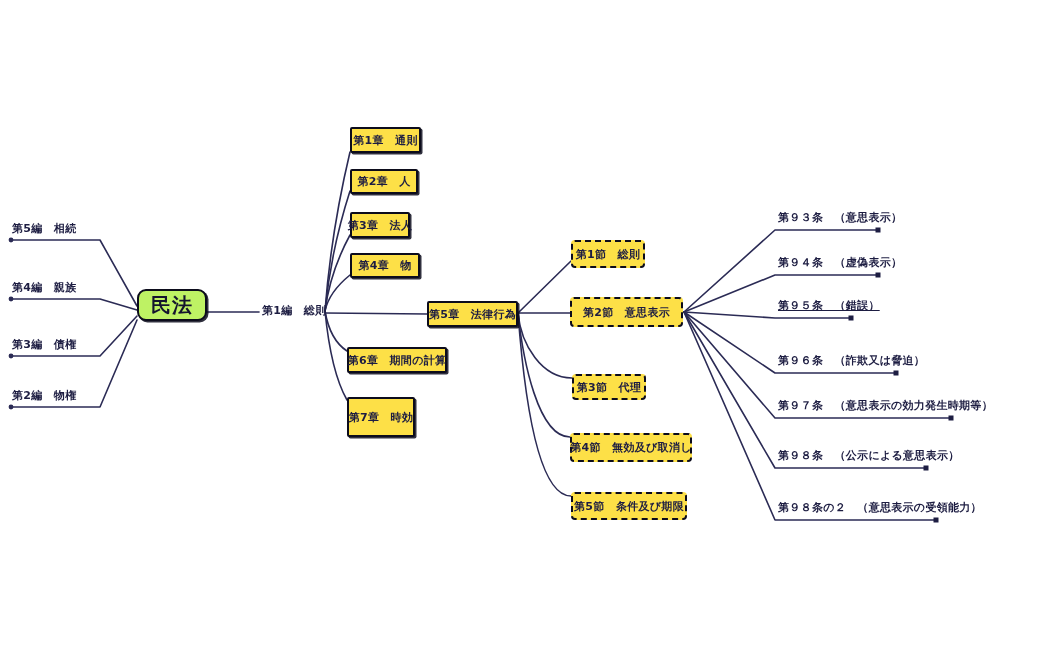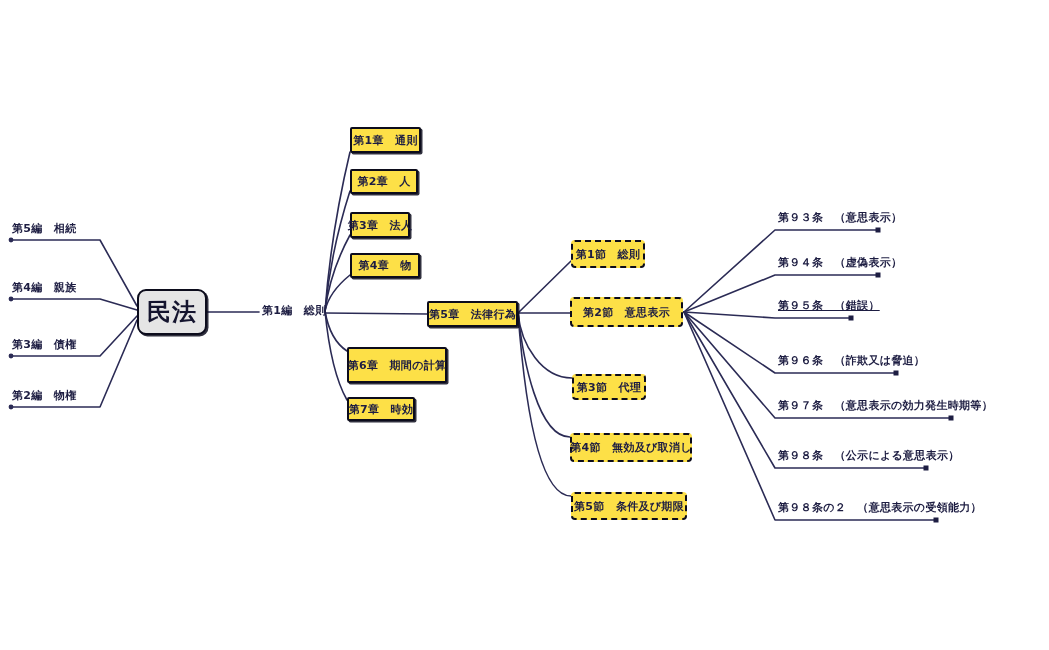--- a/index.html
+++ b/index.html
@@ -19,25 +19,25 @@
   }
   .box{
     position:absolute;display:flex;align-items:center;justify-content:center;
     background:#fde047;border:2px solid #0c0c1c;border-radius:2px;
     box-shadow:1.5px 1.5px 0 rgba(12,12,28,.85);
     font-size:11px;font-weight:bold;white-space:nowrap;letter-spacing:.3px;
     color:#1d1d42;box-sizing:border-box;
   }
   .box.dashed{border:2.5px dashed #0c0c1c;border-radius:4px;box-shadow:none;}
   .root{
-    position:absolute;left:137px;top:289px;width:70px;height:46px;
+    position:absolute;left:137px;top:289px;width:70px;height:32px;
     display:flex;align-items:center;justify-content:center;
-    background:#e5e5e5;border:2.5px solid #0c0c1c;border-radius:9px;
+    background:#bef264;border:2.5px solid #0c0c1c;border-radius:9px;
     box-shadow:1.5px 1.5px 0 rgba(12,12,28,.85);
-    font-size:24px;font-weight:bold;letter-spacing:1px;color:#14142e;
+    font-size:20px;font-weight:bold;letter-spacing:1px;color:#14142e;
     box-sizing:border-box;
   }
 </style>
 </head>
 <body>
 
 <div class="canvas">
 
   <svg class="wires" width="1049" height="650">
 
@@ -99,22 +99,22 @@
   <div class="label" style="left:12px;top:338px;">第3編　債権</div>
   <div class="label" style="left:12px;top:389px;">第2編　物権</div>
 
   <div class="label" style="left:262px;top:304px;">第1編　総則</div>
 
   <div class="box" style="left:350px;top:127px;width:71px;height:26px;">第1章　通則</div>
   <div class="box" style="left:350px;top:169px;width:68px;height:25px;">第2章　人</div>
   <div class="box" style="left:350px;top:212px;width:60px;height:26px;">第3章　法人</div>
   <div class="box" style="left:350px;top:253px;width:70px;height:25px;">第4章　物</div>
   <div class="box" style="left:427px;top:301px;width:91px;height:26px;">第5章　法律行為</div>
-  <div class="box" style="left:347px;top:347px;width:100px;height:36px;">第6章　期間の計算</div>
-  <div class="box" style="left:347px;top:397px;width:68px;height:24px;">第7章　時効</div>
+  <div class="box" style="left:347px;top:347px;width:100px;height:26px;">第6章　期間の計算</div>
+  <div class="box" style="left:347px;top:397px;width:68px;height:40px;">第7章　時効</div>
 
   <div class="box dashed" style="left:571px;top:240px;width:74px;height:28px;">第1節　総則</div>
   <div class="box dashed" style="left:570px;top:297px;width:113px;height:30px;">第2節　意思表示</div>
   <div class="box dashed" style="left:572px;top:374px;width:74px;height:26px;">第3節　代理</div>
   <div class="box dashed" style="left:570px;top:433px;width:122px;height:29px;">第4節　無効及び取消し</div>
   <div class="box dashed" style="left:571px;top:492px;width:116px;height:28px;">第5節　条件及び期限</div>
 
   <div class="label" style="left:778px;top:211px;">第９３条　（意思表示）</div>
   <div class="label" style="left:778px;top:256px;">第９４条　（虚偽表示）</div>
   <div class="label" style="left:778px;top:299px;text-decoration:underline;">第９５条　（錯誤）</div>

